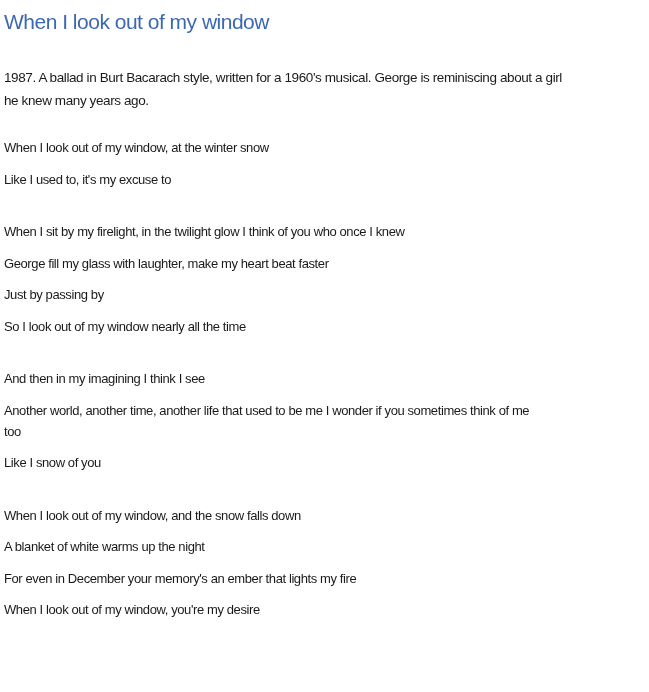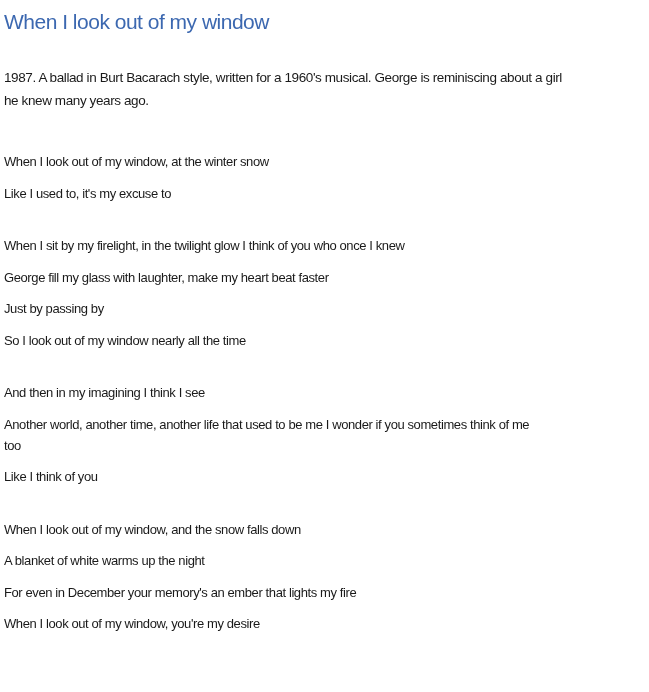--- a/index.html
+++ b/index.html
@@ -26,21 +26,21 @@
     font-weight: normal;
     line-height: 28px;
     letter-spacing: -0.5px;
     margin: 0 0 30px 0;
     color: #3c68b0; 
   }
   .intro {
     font-size: 13.5px;
     line-height: 23px;
     letter-spacing: -0.4px;
-    margin: 0 0 39px 0;
+    margin: 0 0 25px 0;
     white-space: pre-line;
   }
   .verse {
     margin: 0 0 31.5px 0;
   }
   .line {
     font-size: 13px;
     line-height: 21px;
     letter-spacing: -0.4px;
     margin: 0 0 10.5px 0;
@@ -64,21 +64,21 @@
       <div class="verse">
         <p class="line">When I sit by my firelight, in the twilight glow I think of you who once I knew</p>
         <p class="line">George fill my glass with laughter, make my heart beat faster</p>
         <p class="line">Just by passing by</p>
         <p class="line">So I look out of my window nearly all the time</p>
       </div>
       <div class="verse">
         <p class="line">And then in my imagining I think I see</p>
         <p class="line">Another world, another time, another life that used to be me I wonder if you sometimes think of me
 too</p>
-        <p class="line">Like I think of you</p>
+        <p class="line">Like I snow of you</p>
       </div>
       <div class="verse">
         <p class="line">When I look out of my window, and the snow falls down</p>
         <p class="line">A blanket of white warms up the night</p>
         <p class="line">For even in December your memory's an ember that lights my fire</p>
         <p class="line">When I look out of my window, you're my desire</p>
       </div>
     </div>
 </div>
 

